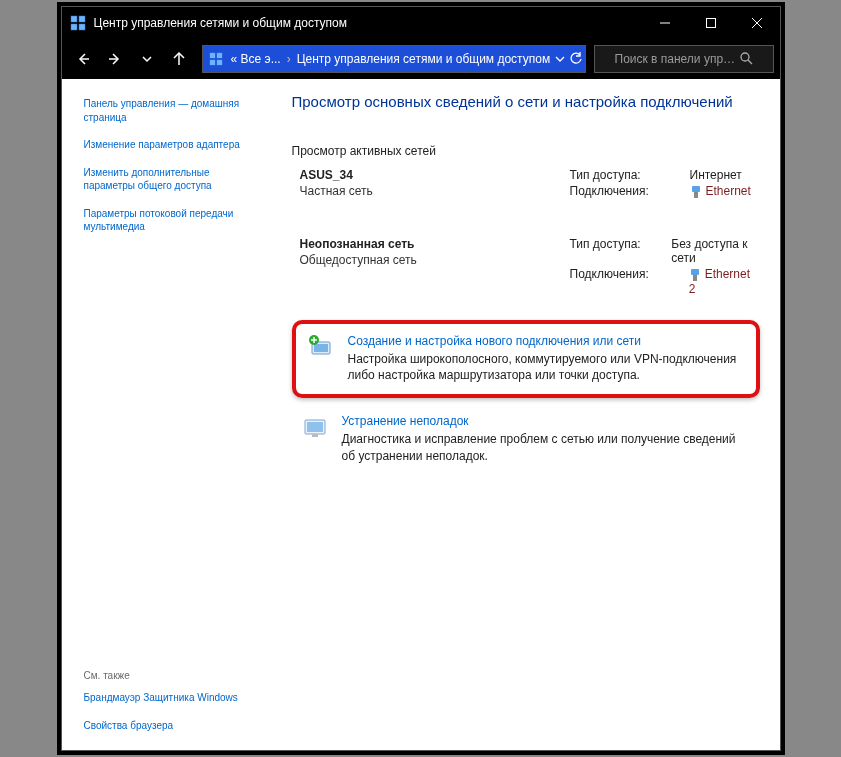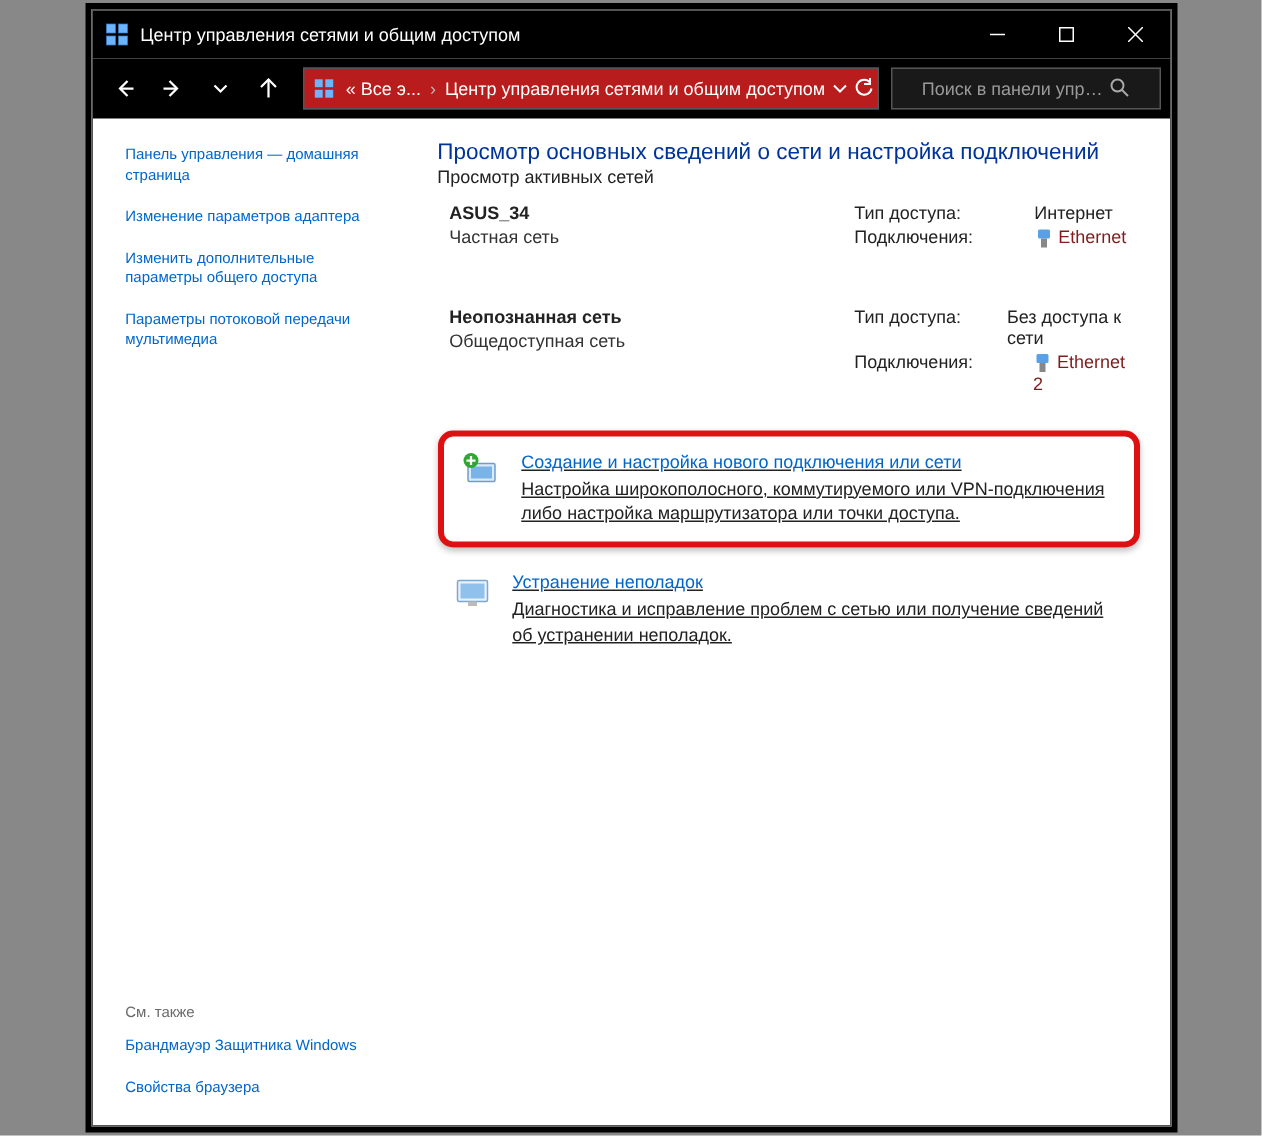--- a/index.html
+++ b/index.html
@@ -52,21 +52,21 @@
   }
   .nav-btn {
     width: 30px; height: 30px;
     display: flex; align-items: center; justify-content: center;
   }
   .nav-btn svg { stroke: #fff; fill: none; }
   .address-bar {
     flex: 1;
     height: 28px;
     border: 1px solid #555;
-    background: #b91c1c;
+    background: #1d4ed8;
     color: #fff;
     display: flex;
     align-items: center;
     margin: 16px 6px;
     padding-left: 6px;
     overflow: hidden;
     font-size: 12px;
   }
   .address-bar .app-icon-sm {
     width: 16px; height: 16px; margin-right: 6px;
@@ -115,21 +115,21 @@
     margin-bottom: 10px;
   }
   .main {
     flex: 1;
     padding: 14px 20px 20px 30px;
     color: #222;
   }
   .page-title {
     color: #003399;
     font-size: 15px;
-    margin-bottom: 1px;
+    margin-bottom: 34px;
   }
   .group {
     position: relative;
     margin-bottom: 18px;
   }
   .group-title {
     font-size: 12px;
     background: #fff;
     display: inline-block;
     position: relative;
@@ -154,21 +154,21 @@
   .kv { display: flex; margin-bottom: 2px; font-size: 12px; }
   .kv .k { width: 120px; color: #222; }
   .kv .v { color: #222; }
   .kv .v a { color: #7f1d1d; text-decoration: none; cursor: pointer; }
   .eth-icon {
     display: inline-block;
     vertical-align: middle;
     margin-right: 4px;
     width: 12px; height: 14px;
   }
-  .tasks { margin-top: 6px; text-decoration: underline; }
+  .tasks { margin-top: 6px; }
   .task {
     display: flex;
     padding: 8px 10px;
     gap: 12px;
     border-radius: 10px;
   }
   .task.highlighted {
     border: 4px solid #d11;
     box-shadow: 0 2px 4px rgba(0,0,0,0.25);
     margin-bottom: 8px;

